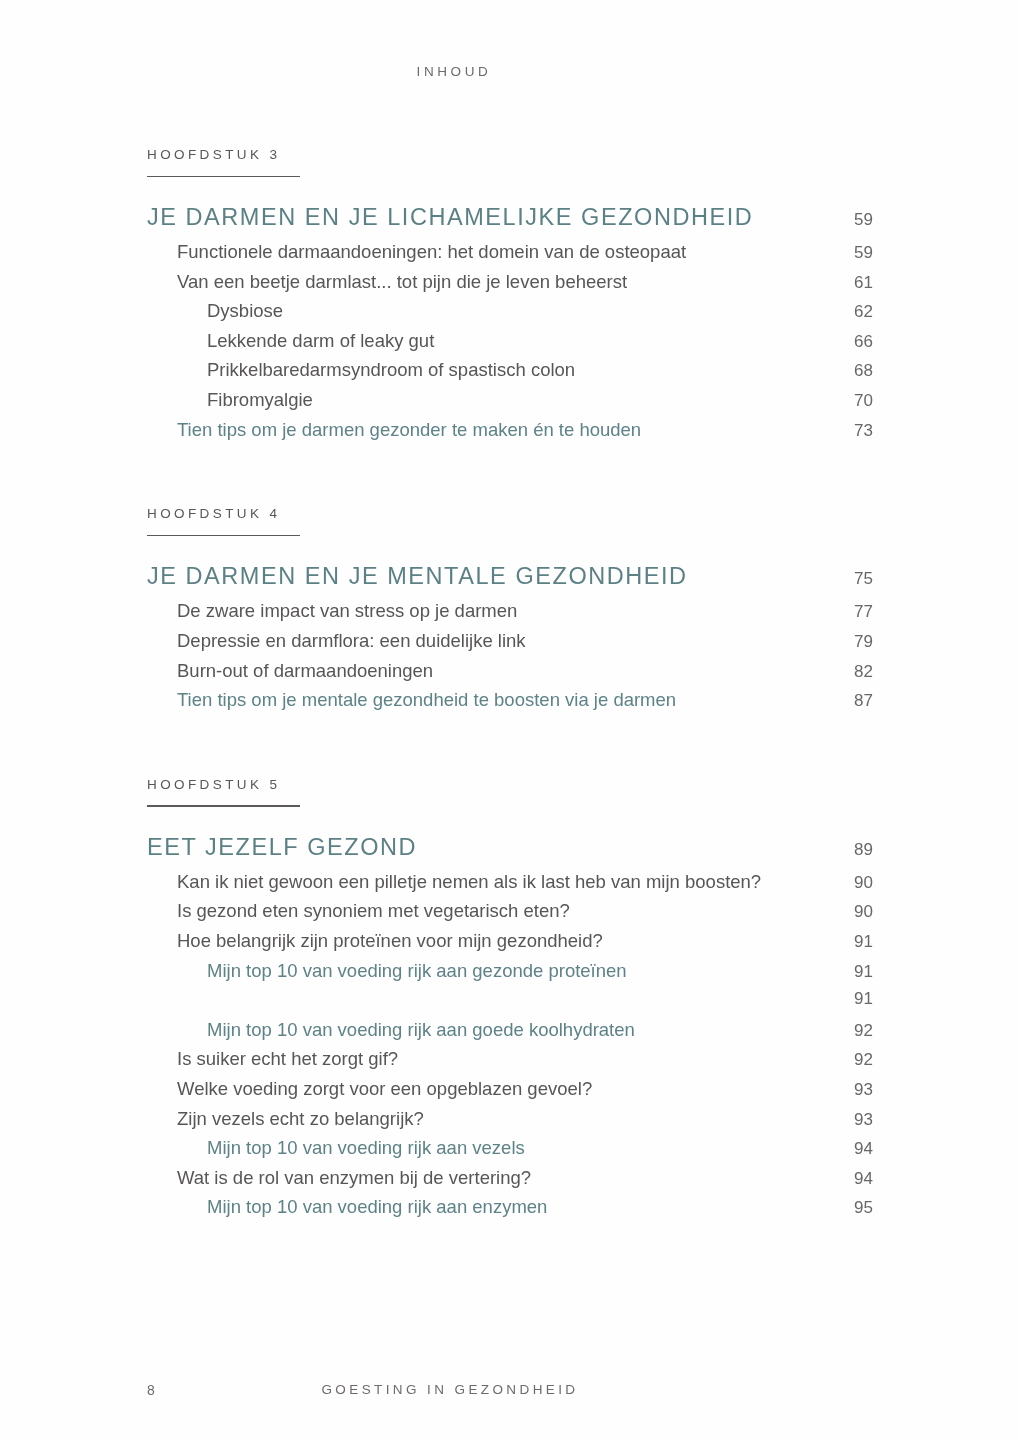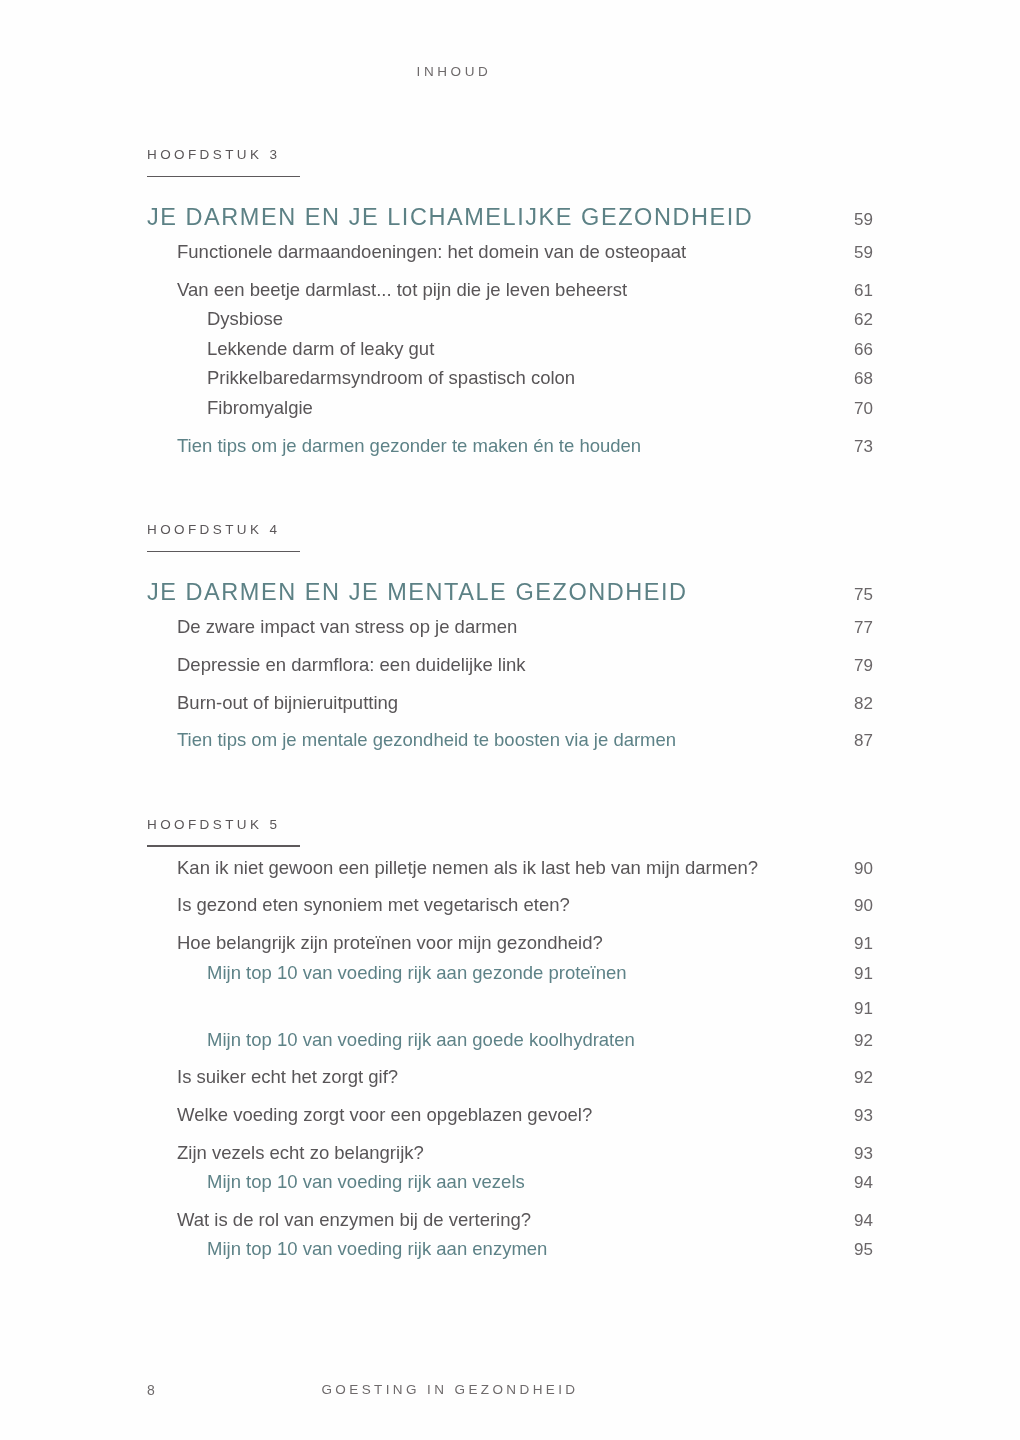--- a/index.html
+++ b/index.html
@@ -113,21 +113,21 @@
   .entry .pagenum {
     font-size: 17px;
     color: #6a6668;
     width: 34px;
     text-align: right;
     flex: 0 0 auto;
     line-height: 1.25;
   }
 
   
-  .lvl-1 { padding-left: 30px; margin-top: 8px; }
+  .lvl-1 { padding-left: 30px; }
   .lvl-2 { padding-left: 60px; }
 
   
   .entry.italic .label {
     color: #5d8287;
   }
 
   
   .chapter-title-row { padding-left: 0; }
 
@@ -224,37 +224,42 @@
             <span class="label">De zware impact van stress op je darmen</span>
             <span class="leader"></span>
             <span class="pagenum">77</span>
           </div>
           <div class="entry lvl-1">
             <span class="label">Depressie en darmflora: een duidelijke link</span>
             <span class="leader"></span>
             <span class="pagenum">79</span>
           </div>
           <div class="entry lvl-1">
-            <span class="label">Burn-out of bijnieruitputting</span>
+            <span class="label">Burn-out of darmaandoeningen</span>
             <span class="leader"></span>
             <span class="pagenum">82</span>
           </div>
           <div class="entry lvl-1 italic">
             <span class="label">Tien tips om je mentale gezondheid te boosten via je darmen</span>
             <span class="leader"></span>
             <span class="pagenum">87</span>
           </div>
         </div>
       </div>
       <div class="chapter">
         <div class="chapter-label">HOOFDSTUK 5</div>
         <div class="chapter-rule"></div>
+        <div class="chapter-title-row">
+          <span class="chapter-title">EET JEZELF GEZOND</span>
+          <span class="leader"></span>
+          <span class="pagenum">89</span>
+        </div>
         <div class="entries">
           <div class="entry lvl-1">
-            <span class="label">Kan ik niet gewoon een pilletje nemen als ik last heb van mijn darmen?</span>
+            <span class="label">Kan ik niet gewoon een pilletje nemen als ik last heb van mijn boosten?</span>
             <span class="leader"></span>
             <span class="pagenum">90</span>
           </div>
           <div class="entry lvl-1">
             <span class="label">Is gezond eten synoniem met vegetarisch eten?</span>
             <span class="leader"></span>
             <span class="pagenum">90</span>
           </div>
           <div class="entry lvl-1">
             <span class="label">Hoe belangrijk zijn proteïnen voor mijn gezondheid?</span>

